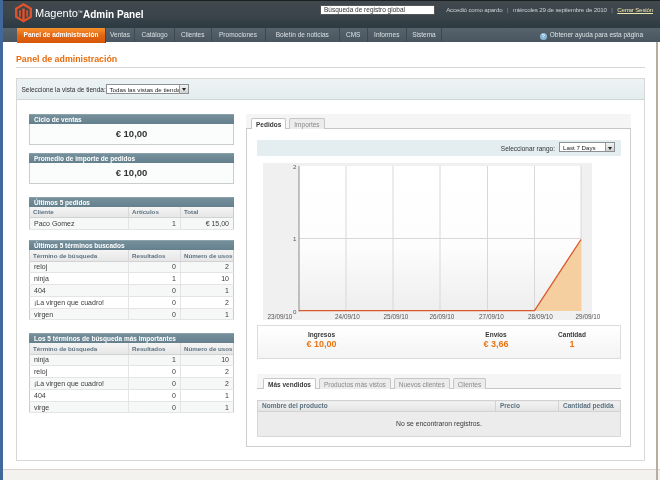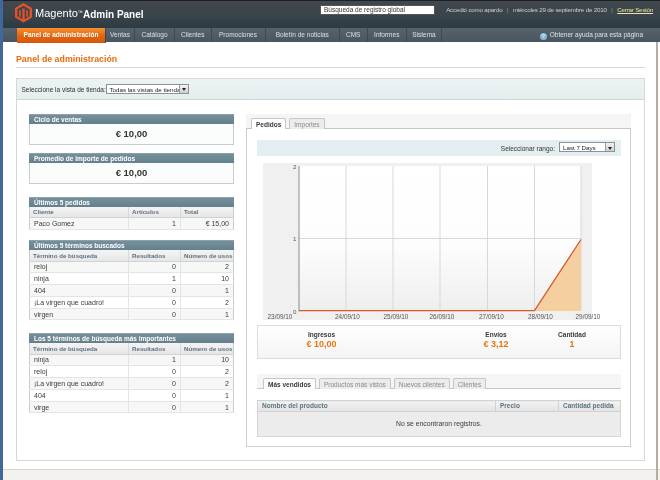--- a/index.html
+++ b/index.html
@@ -296,21 +296,21 @@
     <text x="277.5" y="156" font-size="6.4" fill="#555" text-anchor="middle">28/09/10</text>
     <text x="325" y="156" font-size="6.4" fill="#555" text-anchor="middle">29/09/10</text>
   </svg>
   <div id="totals">
     <div class="col" style="left:63.5px">
         <div class="tl">Ingresos</div>
         <div class="tv">€ 10,00</div>
       </div>
     <div class="col" style="left:238px">
         <div class="tl">Envíos</div>
-        <div class="tv">€ 3,12</div>
+        <div class="tv">€ 3,66</div>
       </div>
     <div class="col" style="left:314px">
         <div class="tl">Cantidad</div>
         <div class="tv">1</div>
       </div>
   </div>
   <div id="bottabs">
     <div class="tab on">Más vendidos</div>
     <div class="tab">Productos más vistos</div>
     <div class="tab">Nuevos clientes</div>

